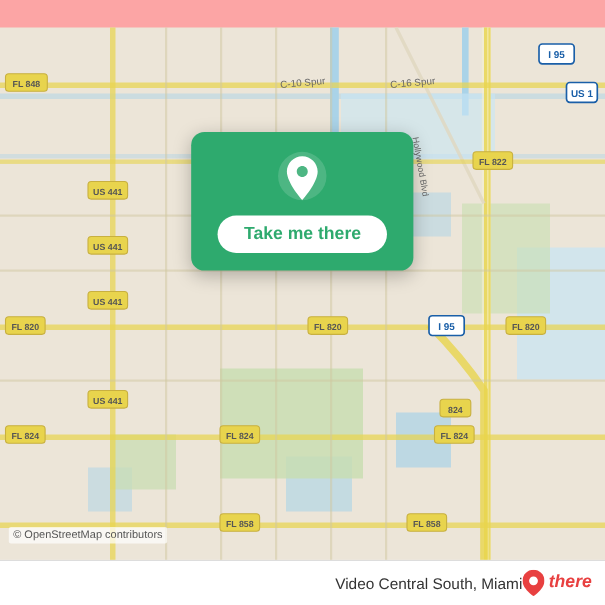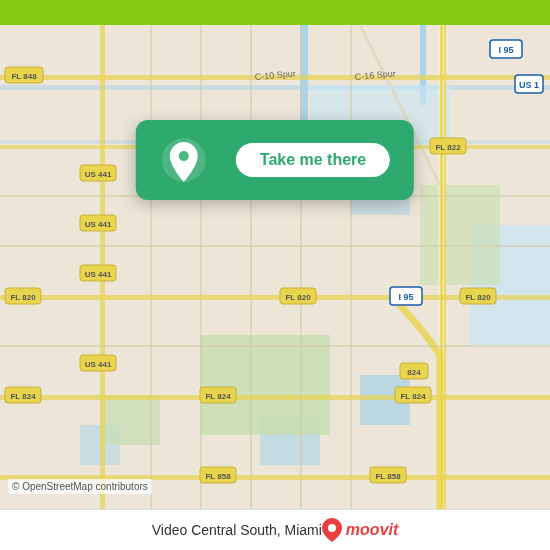--- a/index.html
+++ b/index.html
@@ -9,21 +9,21 @@
       height: 550px;
       overflow: hidden;
       font-family: Arial, sans-serif;
       position: relative;
     }
 
     #map-container {
       width: 550px;
       height: 550px;
       position: relative;
-      background-color: #84cc16;
+      background-color: #fca5a5;
       overflow: hidden;
     }
 
     
     #map-bg {
       width: 100%;
       height: 100%;
       position: absolute;
       top: 0; left: 0;
     }
@@ -31,21 +31,21 @@
     
     #bottom-bar {
       position: absolute;
       bottom: 0;
       left: 0;
       width: 100%;
       background: white;
       padding: 8px 12px;
       display: flex;
       align-items: center;
-      justify-content: center;
+      justify-content: flex-end;
       border-top: 1px solid #ddd;
       z-index: 10;
     }
 
     #location-label {
       font-size: 14px;
       color: #333;
       font-weight: 500;
     }
 
@@ -78,23 +78,23 @@
     
     #location-card {
       position: absolute;
       top: 120px;
       left: 50%;
       transform: translateX(-50%);
       background: #2eaa6e;
       border-radius: 12px;
       padding: 16px 24px 16px 24px;
       display: flex;
-      flex-direction: row;
+      flex-direction: column;
       align-items: center;
-      gap: 28px;
+      gap: 12px;
       z-index: 10;
       min-width: 180px;
     }
 
     #pin-icon {
       width: 48px;
       height: 48px;
     }
 
     #take-me-button {
@@ -243,17 +243,17 @@
   <div id="attribution">© OpenStreetMap contributors</div>
 
   <div id="bottom-bar">
     <span id="location-label">Video Central South, Miami</span>
     <div id="moovit-logo">
 
       <svg width="20" height="24" viewBox="0 0 20 24" xmlns="http://www.w3.org/2000/svg">
         <path d="M10 0C4.48 0 0 4.48 0 10c0 7.5 10 14 10 14S20 17.5 20 10C20 4.48 15.52 0 10 0z" fill="#e84040"></path>
         <circle cx="10" cy="10" r="4" fill="white"></circle>
       </svg>
-      <span id="moovit-text">moovit</span>
+      <span id="moovit-text">there</span>
     </div>
   </div>
 
 </div>
 
 </body></html>

